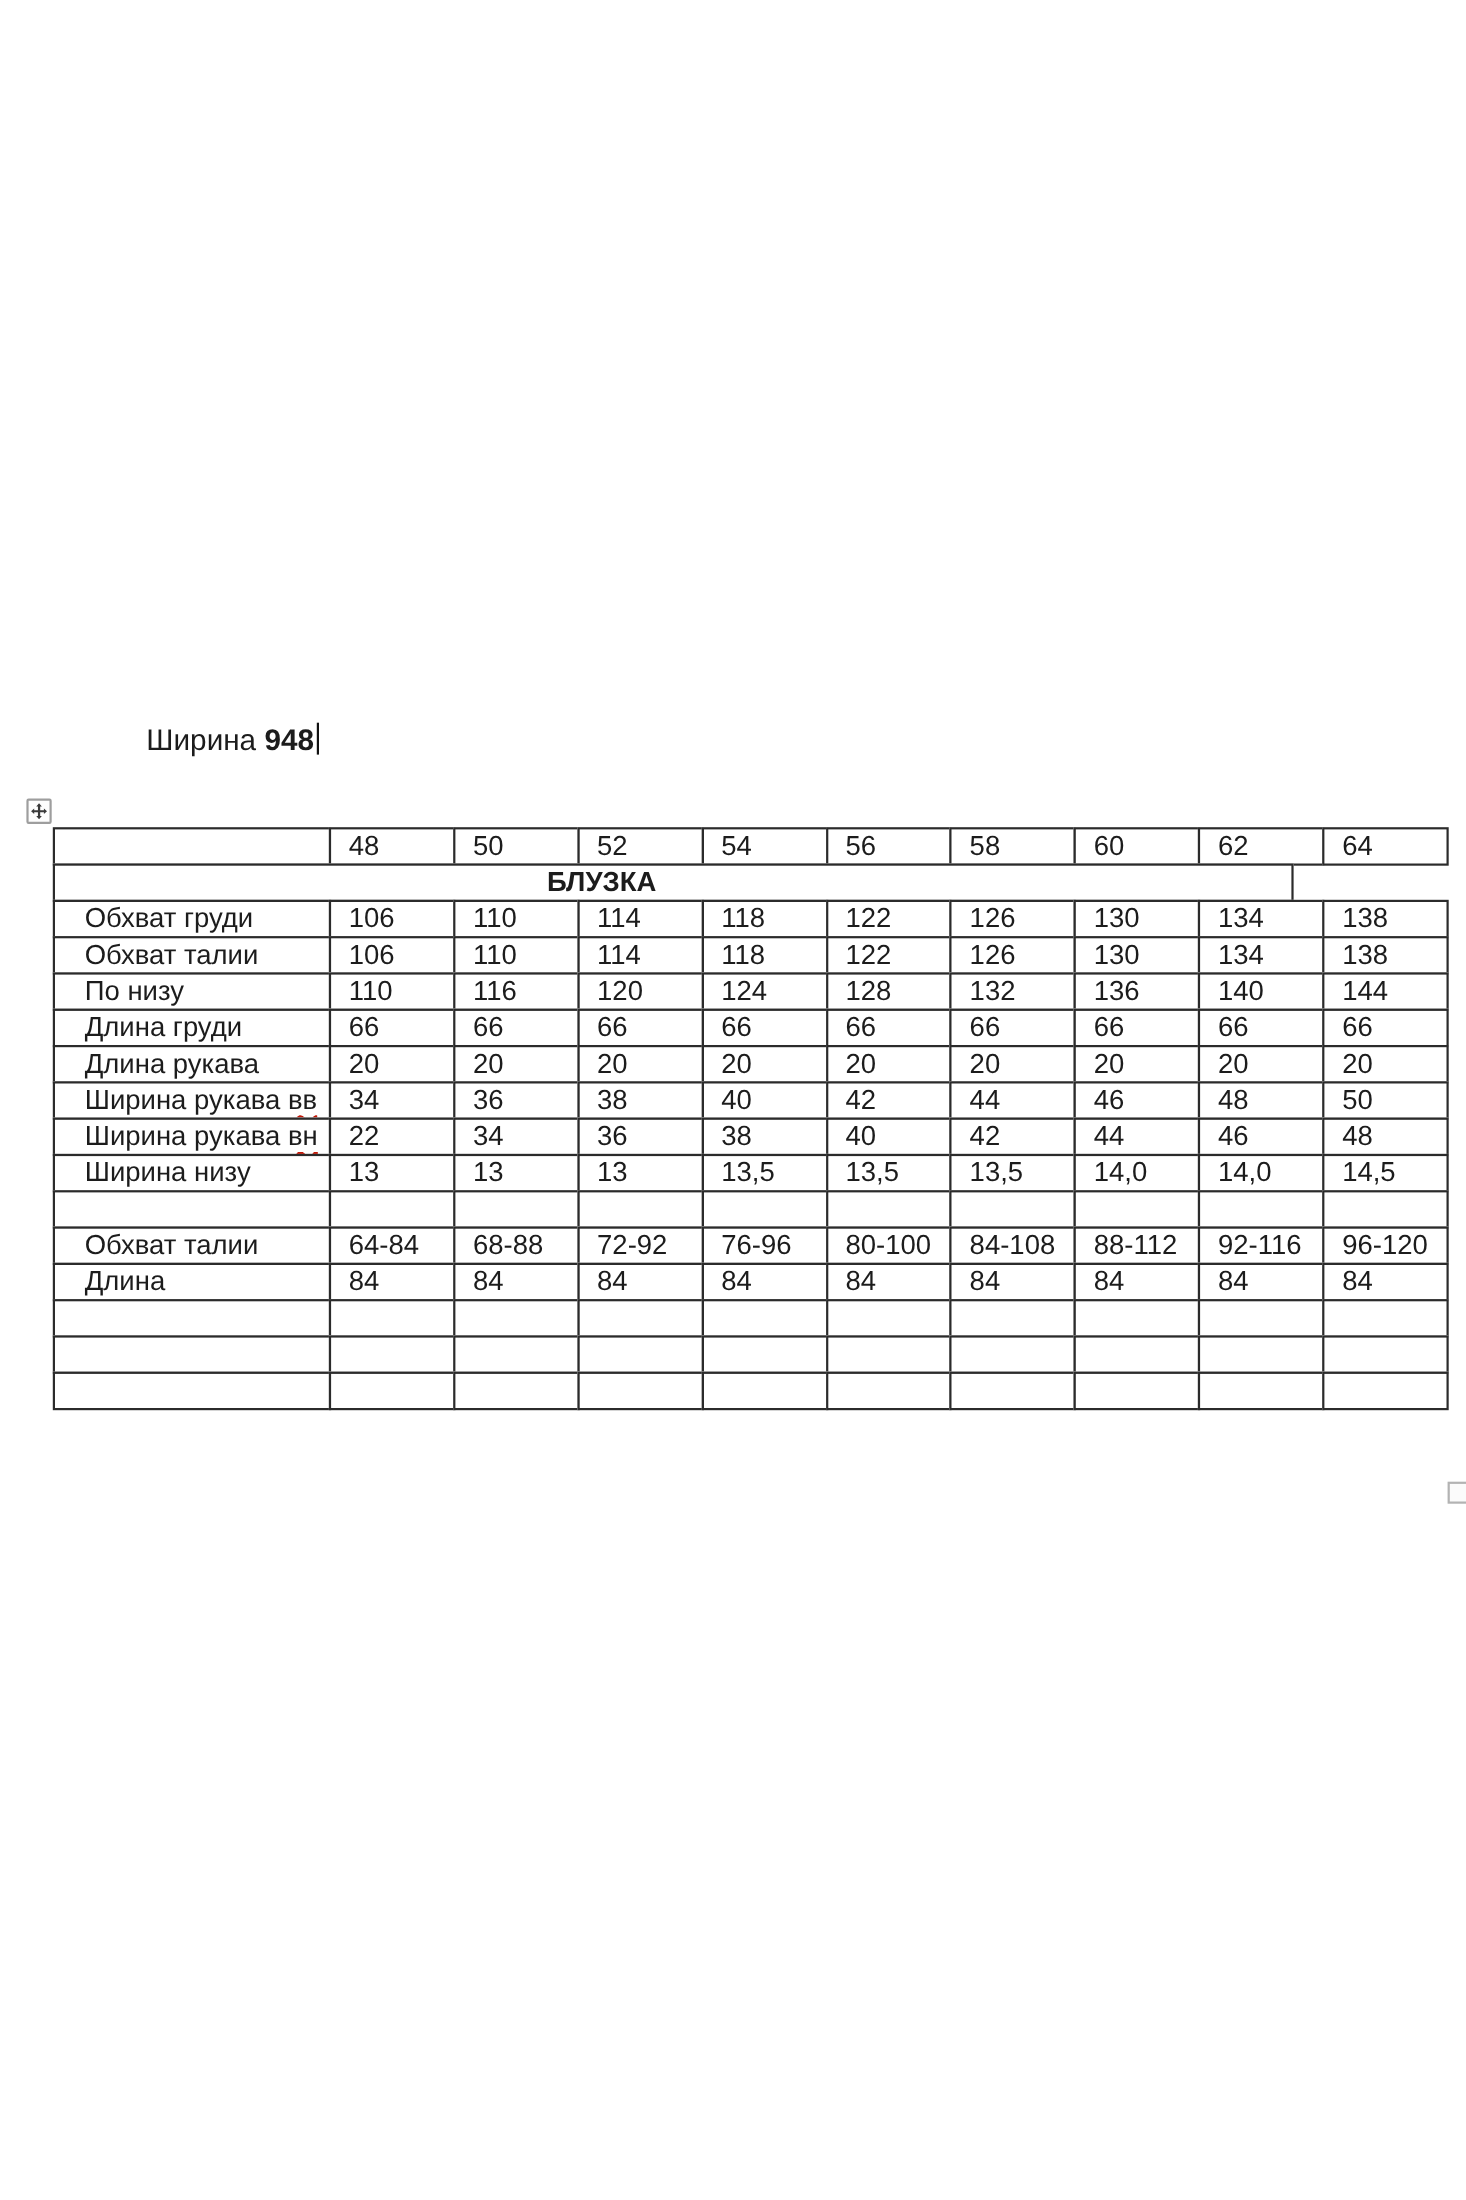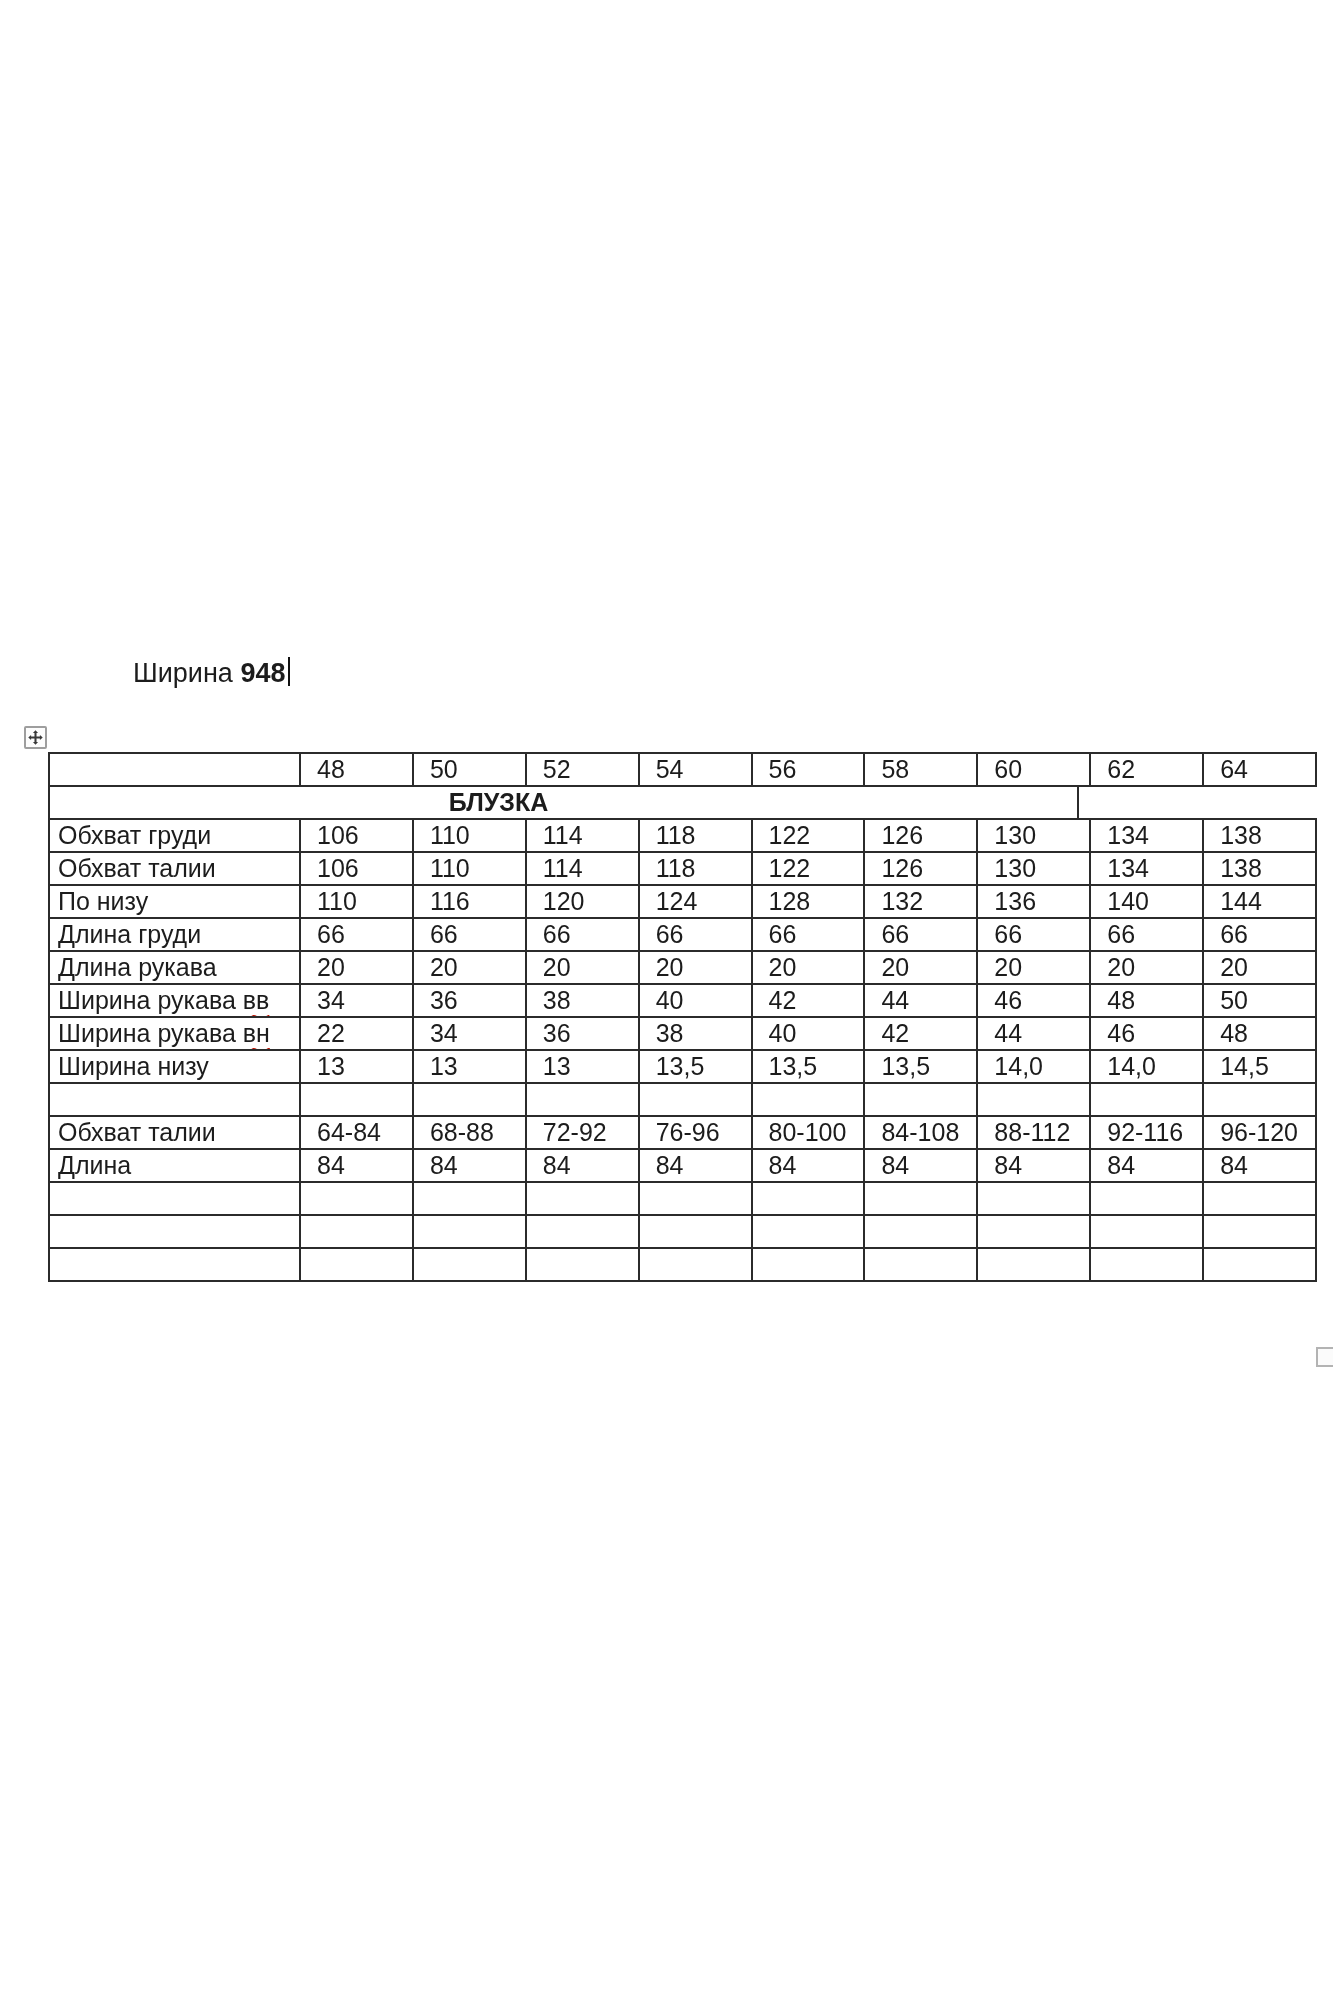--- a/index.html
+++ b/index.html
@@ -39,24 +39,24 @@
     box-sizing:border-box;
     border:2px solid #2b2b2b;
     background:#fff;
     height:35px;
     display:flex;align-items:center;
     font-size:25px;
     overflow:hidden;
     white-space:nowrap;
   }
   .cell + .cell{margin-left:-2px;}
-  .label-cell{width:253px;padding-left:8px;}
+  .label-cell{width:253px;padding-left:27px;}
   .value-cell{width:114.9px;padding-left:16px;}
   .section-cell{
-    width:1031px;
+    width:1128px;
     justify-content:center;
     padding-right:130px;
     font-weight:bold;
   }
   .squiggle{
     margin-left:7px;
     text-decoration:underline;
     text-decoration-style:wavy;
     text-decoration-color:#c21807;
     text-decoration-thickness:2.5px;

